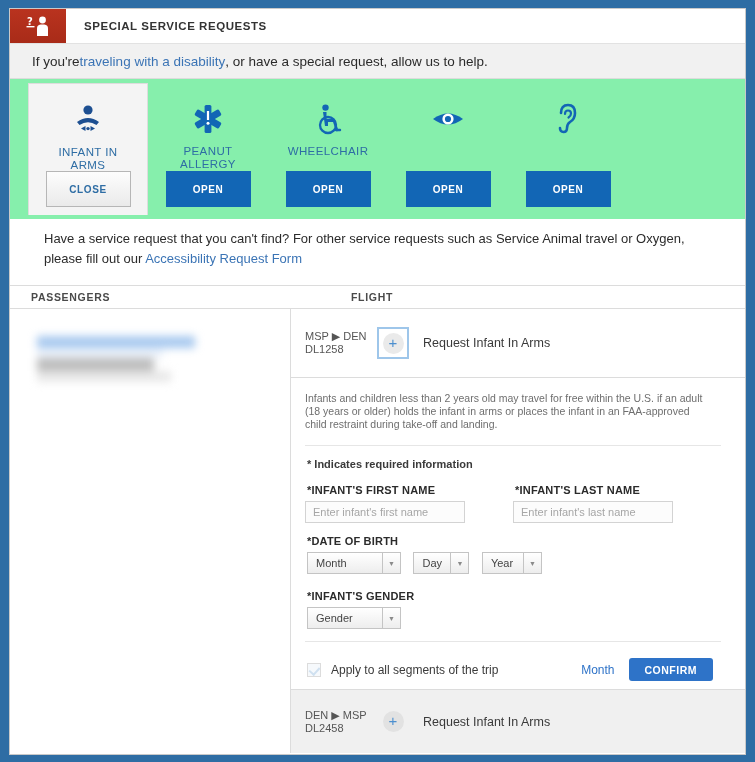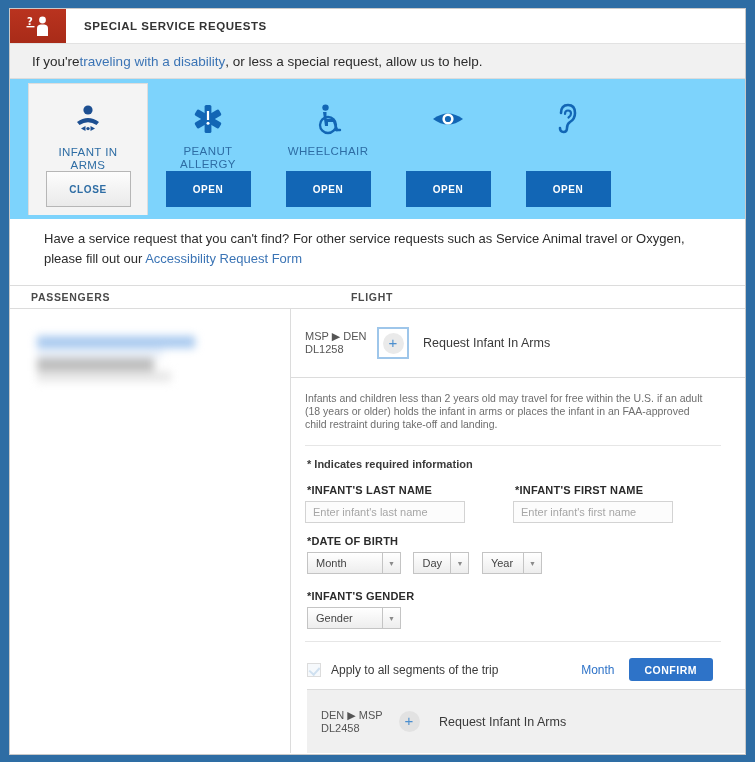--- a/index.html
+++ b/index.html
@@ -66,21 +66,21 @@
   }
   #intro-banner a {
     color: #3b74b5;
     text-decoration: none;
   }
 
   
   #services {
     position: relative;
     height: 140px;
-    background: #7dd3fc;
+    background: #86efac;
     padding-top: 19px;
   }
   .svc {
     position: absolute;
     top: 4px;
     width: 120px;
     height: 132px;
     display: flex;
     flex-direction: column;
     align-items: center;
@@ -338,21 +338,21 @@
     font-size: 10.5px;
     font-weight: 700;
     letter-spacing: .5px;
     cursor: pointer;
     font-family: "Liberation Sans", sans-serif;
   }
 
   
   #bottom-flight {
     position: absolute;
-    left: 16px; right: 0; bottom: 0;
+    left: 0; right: 0; bottom: 0;
     height: 64px;
     background: #f0f0f0;
     border-top: 1px solid #dcdcdc;
     display: flex;
     align-items: center;
     padding-left: 14px;
   }
   #bottom-flight .plus-circle { background: #e2e2e2; }
 </style>
 </head>
@@ -369,21 +369,21 @@
           <text x="2" y="10" font-family="DejaVu Sans, sans-serif" font-size="10" font-weight="bold" fill="#ffffff">?</text>
           <rect x="1.5" y="11" width="8" height="1.4" fill="#ffffff"></rect>
         </svg>
       </div>
       <div id="header-title">SPECIAL SERVICE REQUESTS</div>
     </div>
 
     <div id="intro-banner">
       <span>If you're </span>
         <a href="#">traveling with a disability</a>
-        <span> , or less a special request, allow us to help.</span>
+        <span> , or have a special request, allow us to help.</span>
     </div>
 
     <div id="services">
 
       <div class="svc selected" style="left:18px;">
         <div class="svc-icon">
           <svg width="34" height="34" viewBox="0 0 34 34">
             <circle cx="17" cy="7" r="4.6" fill="#1d4f91"></circle>
             <path d="M6 19 Q17 11 28 19 L25.5 22 Q17 16.5 8.5 22 Z" fill="#1d4f91"></path>
             <path d="M10 25.5 L14.5 23 L14.5 28 Z" fill="#1d4f91"></path>
@@ -485,26 +485,26 @@
         </div>
 
         <div id="form-area">
 
           <div id="infant-info">Infants and children less than 2 years old may travel for free within the U.S. if an adult (18 years or older) holds the infant in arms or places the infant in an FAA-approved child restraint during take-off and landing.</div>
 
           <div id="req-note">* Indicates required information</div>
 
           <div class="frow">
             <div class="fcol">
+              <div class="flabel">*INFANT'S FIRST NAME</div>
+              <input class="ftext" type="text" placeholder="Enter infant's first name" style="">
+            </div>
+            <div class="fcol">
               <div class="flabel">*INFANT'S LAST NAME</div>
               <input class="ftext" type="text" placeholder="Enter infant's last name" style="">
-            </div>
-            <div class="fcol">
-              <div class="flabel">*INFANT'S FIRST NAME</div>
-              <input class="ftext" type="text" placeholder="Enter infant's first name" style="">
             </div>
           </div>
 
           <div>
             <div class="flabel" style="margin-top:12px;">*DATE OF BIRTH</div>
             <div id="dob-row">
               <div class="sel month">
                 <div class="sel-val">Month</div>
                 <div class="sel-arrow">▼</div>
               </div>

